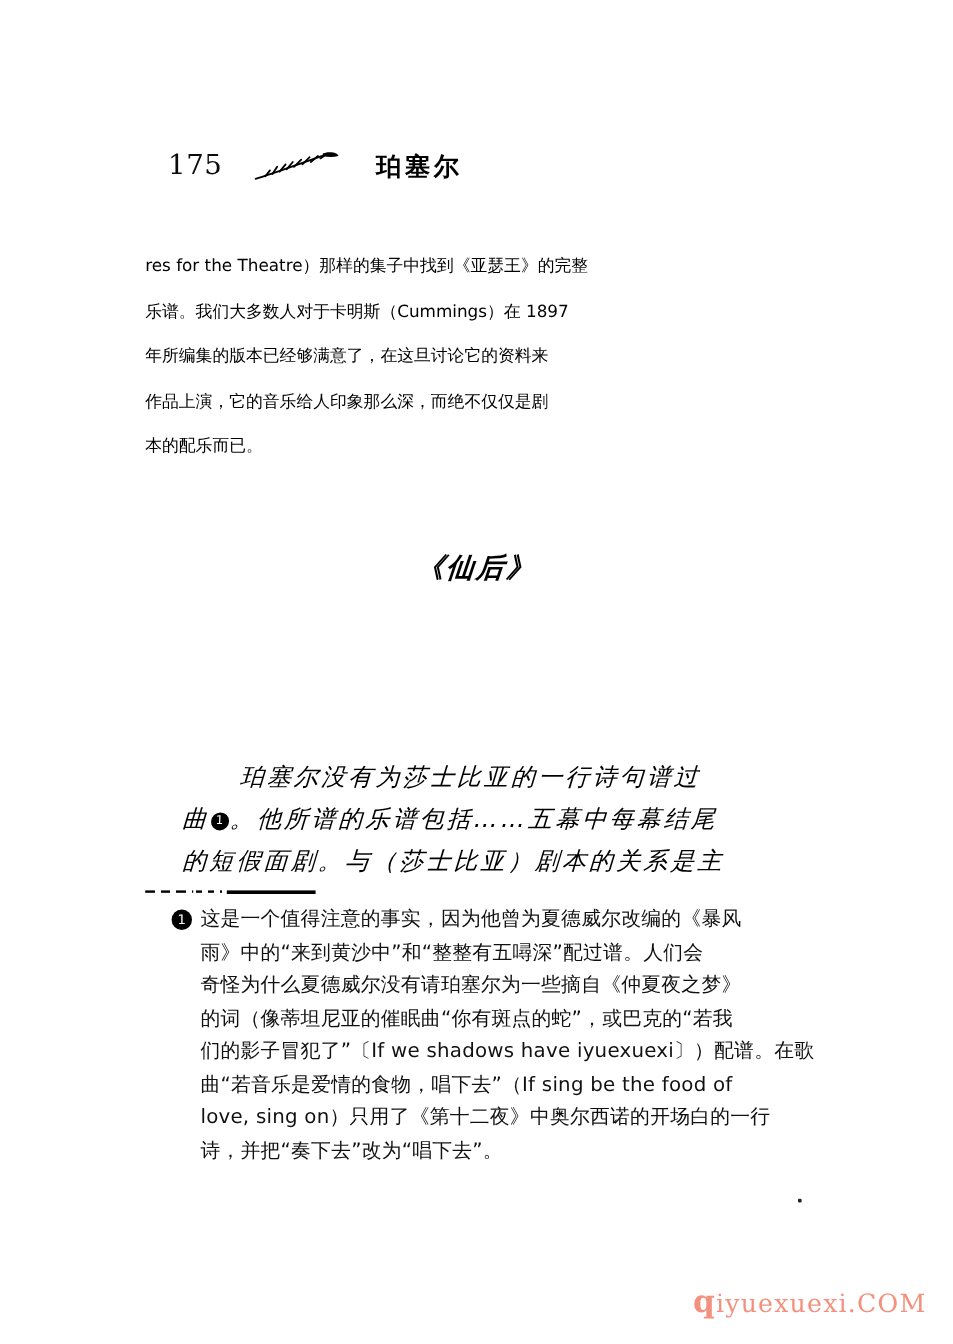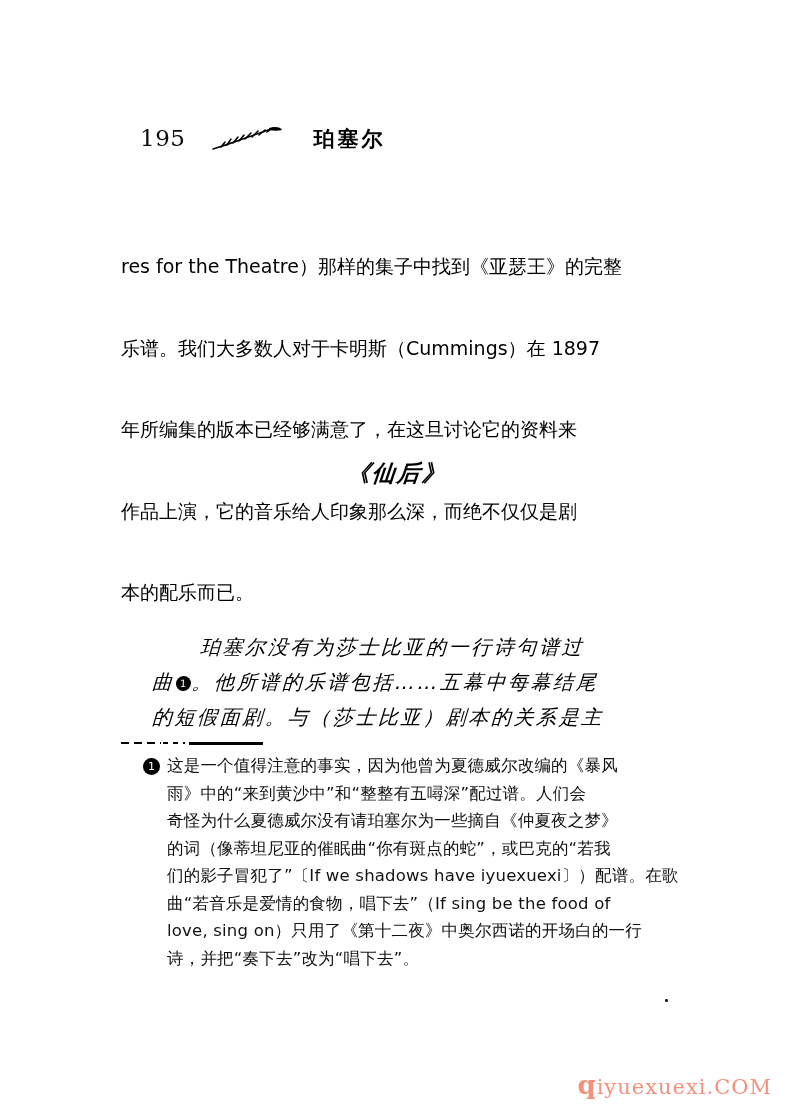--- a/index.html
+++ b/index.html
@@ -59,27 +59,26 @@
 
   
   .body-block {
     position: absolute;
     left: 121px;
     top: 204px;
     width: 562px;
   }
   .body-line {
     font-family: "DejaVu Sans", "Liberation Sans", sans-serif;
-    font-size: 19px;
+    font-size: 14px;
     color: #000;
     height: 37.5px;
     line-height: 37.5px;
     white-space: nowrap;
     letter-spacing: 0px;
-    margin-top: 44px;
   }
 
   
   .section-heading {
     position: absolute;
     left: 0;
     top: 458px;
     width: 794px;
     text-align: center;
     font-family: "DejaVu Sans", "Liberation Sans", sans-serif;
@@ -236,21 +235,21 @@
     background: #222;
     border-radius: 1px;
   }
 </style>
 </head>
 <body>
 
 <div id="page" style="background: rgb(255, 255, 255); width: 794px; height: 1120px;">
 
   <div class="running-head">
-    <div class="folio">195</div>
+    <div class="folio">175</div>
 
     <div class="head-ornament">
       <svg width="72" height="26" viewBox="0 0 72 26">
         <g fill="none" stroke="#000" stroke-width="1.5" stroke-linecap="round">
           <path d="M2 23 C 16 19, 34 12, 60 3"></path>
           <path d="M10 21 L 14 16"></path>
           <path d="M16 19 L 20 13"></path>
           <path d="M22 17 L 27 11"></path>
           <path d="M28 15 L 33 9"></path>
           <path d="M34 13 L 40 7"></path>

